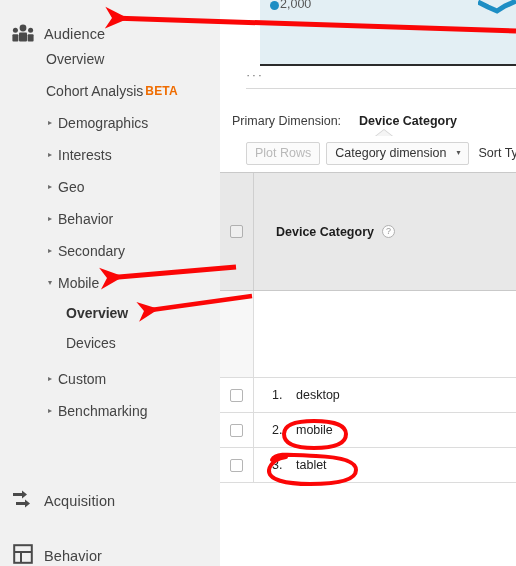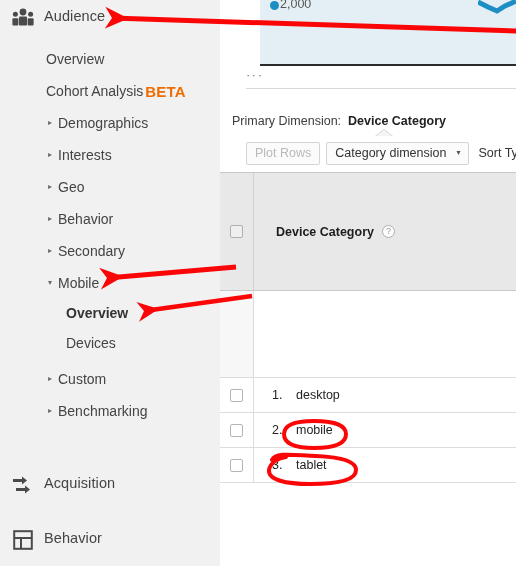--- a/index.html
+++ b/index.html
@@ -25,21 +25,21 @@
     background: #f1f1f1;
     box-sizing: border-box;
   }
 
   .nav-section {
     position: absolute;
     left: 0;
     width: 220px;
     height: 34px;
     display: flex;
-    align-items: flex-start;
+    align-items: flex-end;
   }
   .nav-section .sec-icon {
     width: 34px;
     margin-left: 6px;
     display: flex;
     align-items: center;
     justify-content: center;
     flex: 0 0 34px;
   }
   .nav-section .sec-label {
@@ -69,21 +69,21 @@
   }
   .nav-item .txt { white-space: nowrap; }
 
   .nav-item.lvl1 { padding-left: 46px; box-sizing: border-box; }
   .nav-item.lvl1-caret { padding-left: 48px; box-sizing: border-box; }
   .nav-item.lvl2 { padding-left: 66px; box-sizing: border-box; }
   .nav-item.selected .txt { font-weight: bold; color: #333; }
 
   .beta {
     color: #ef6c00;
-    font-size: 15px;
+    font-size: 12px;
     font-weight: bold;
     vertical-align: super;
     margin-left: 2px;
     letter-spacing: .2px;
   }
 
   
   #main {
     position: absolute;
     left: 220px; top: 0;
@@ -142,20 +142,21 @@
   }
 
   
   #primary-dim {
     position: absolute;
     left: 0; top: 110px;
     height: 22px;
     display: flex;
     align-items: center;
     white-space: nowrap;
+    gap: 11px;
   }
   #primary-dim .pd-label {
     font-size: 12.5px;
     color: #3c3c3c;
     margin-left: 12px;
   }
   #primary-dim .pd-value {
     font-size: 12.5px;
     color: #222;
     font-weight: bold;

